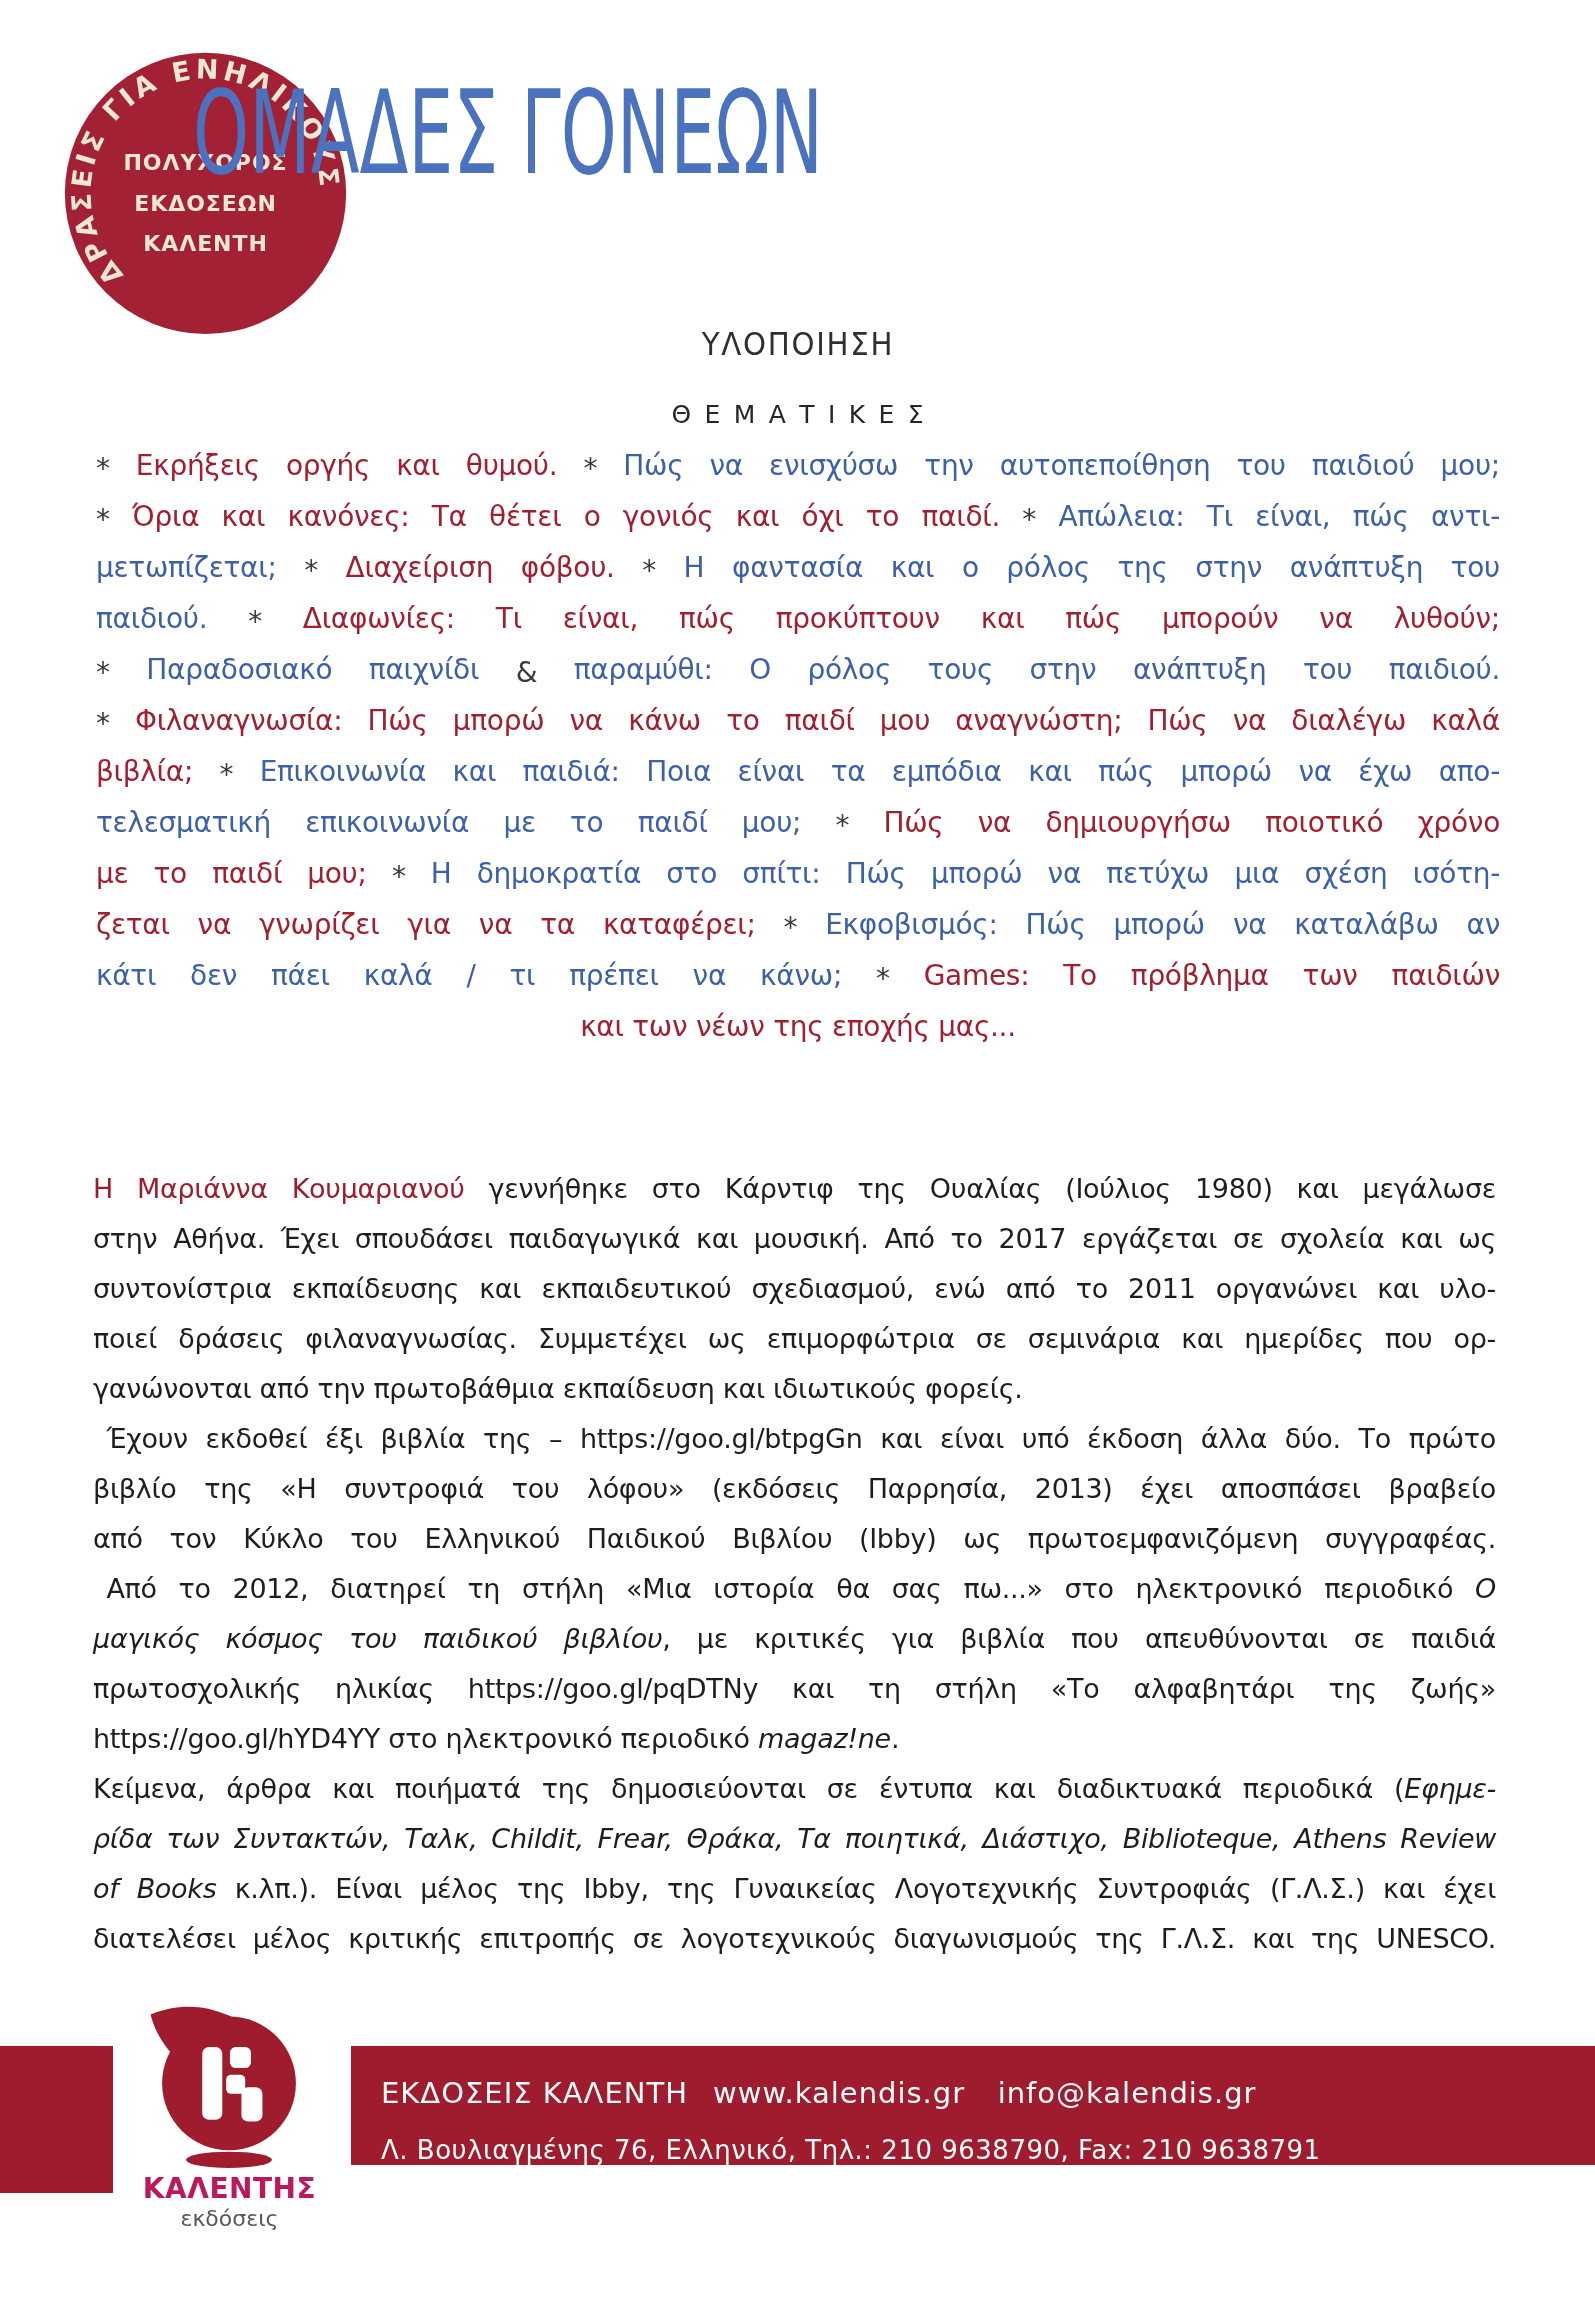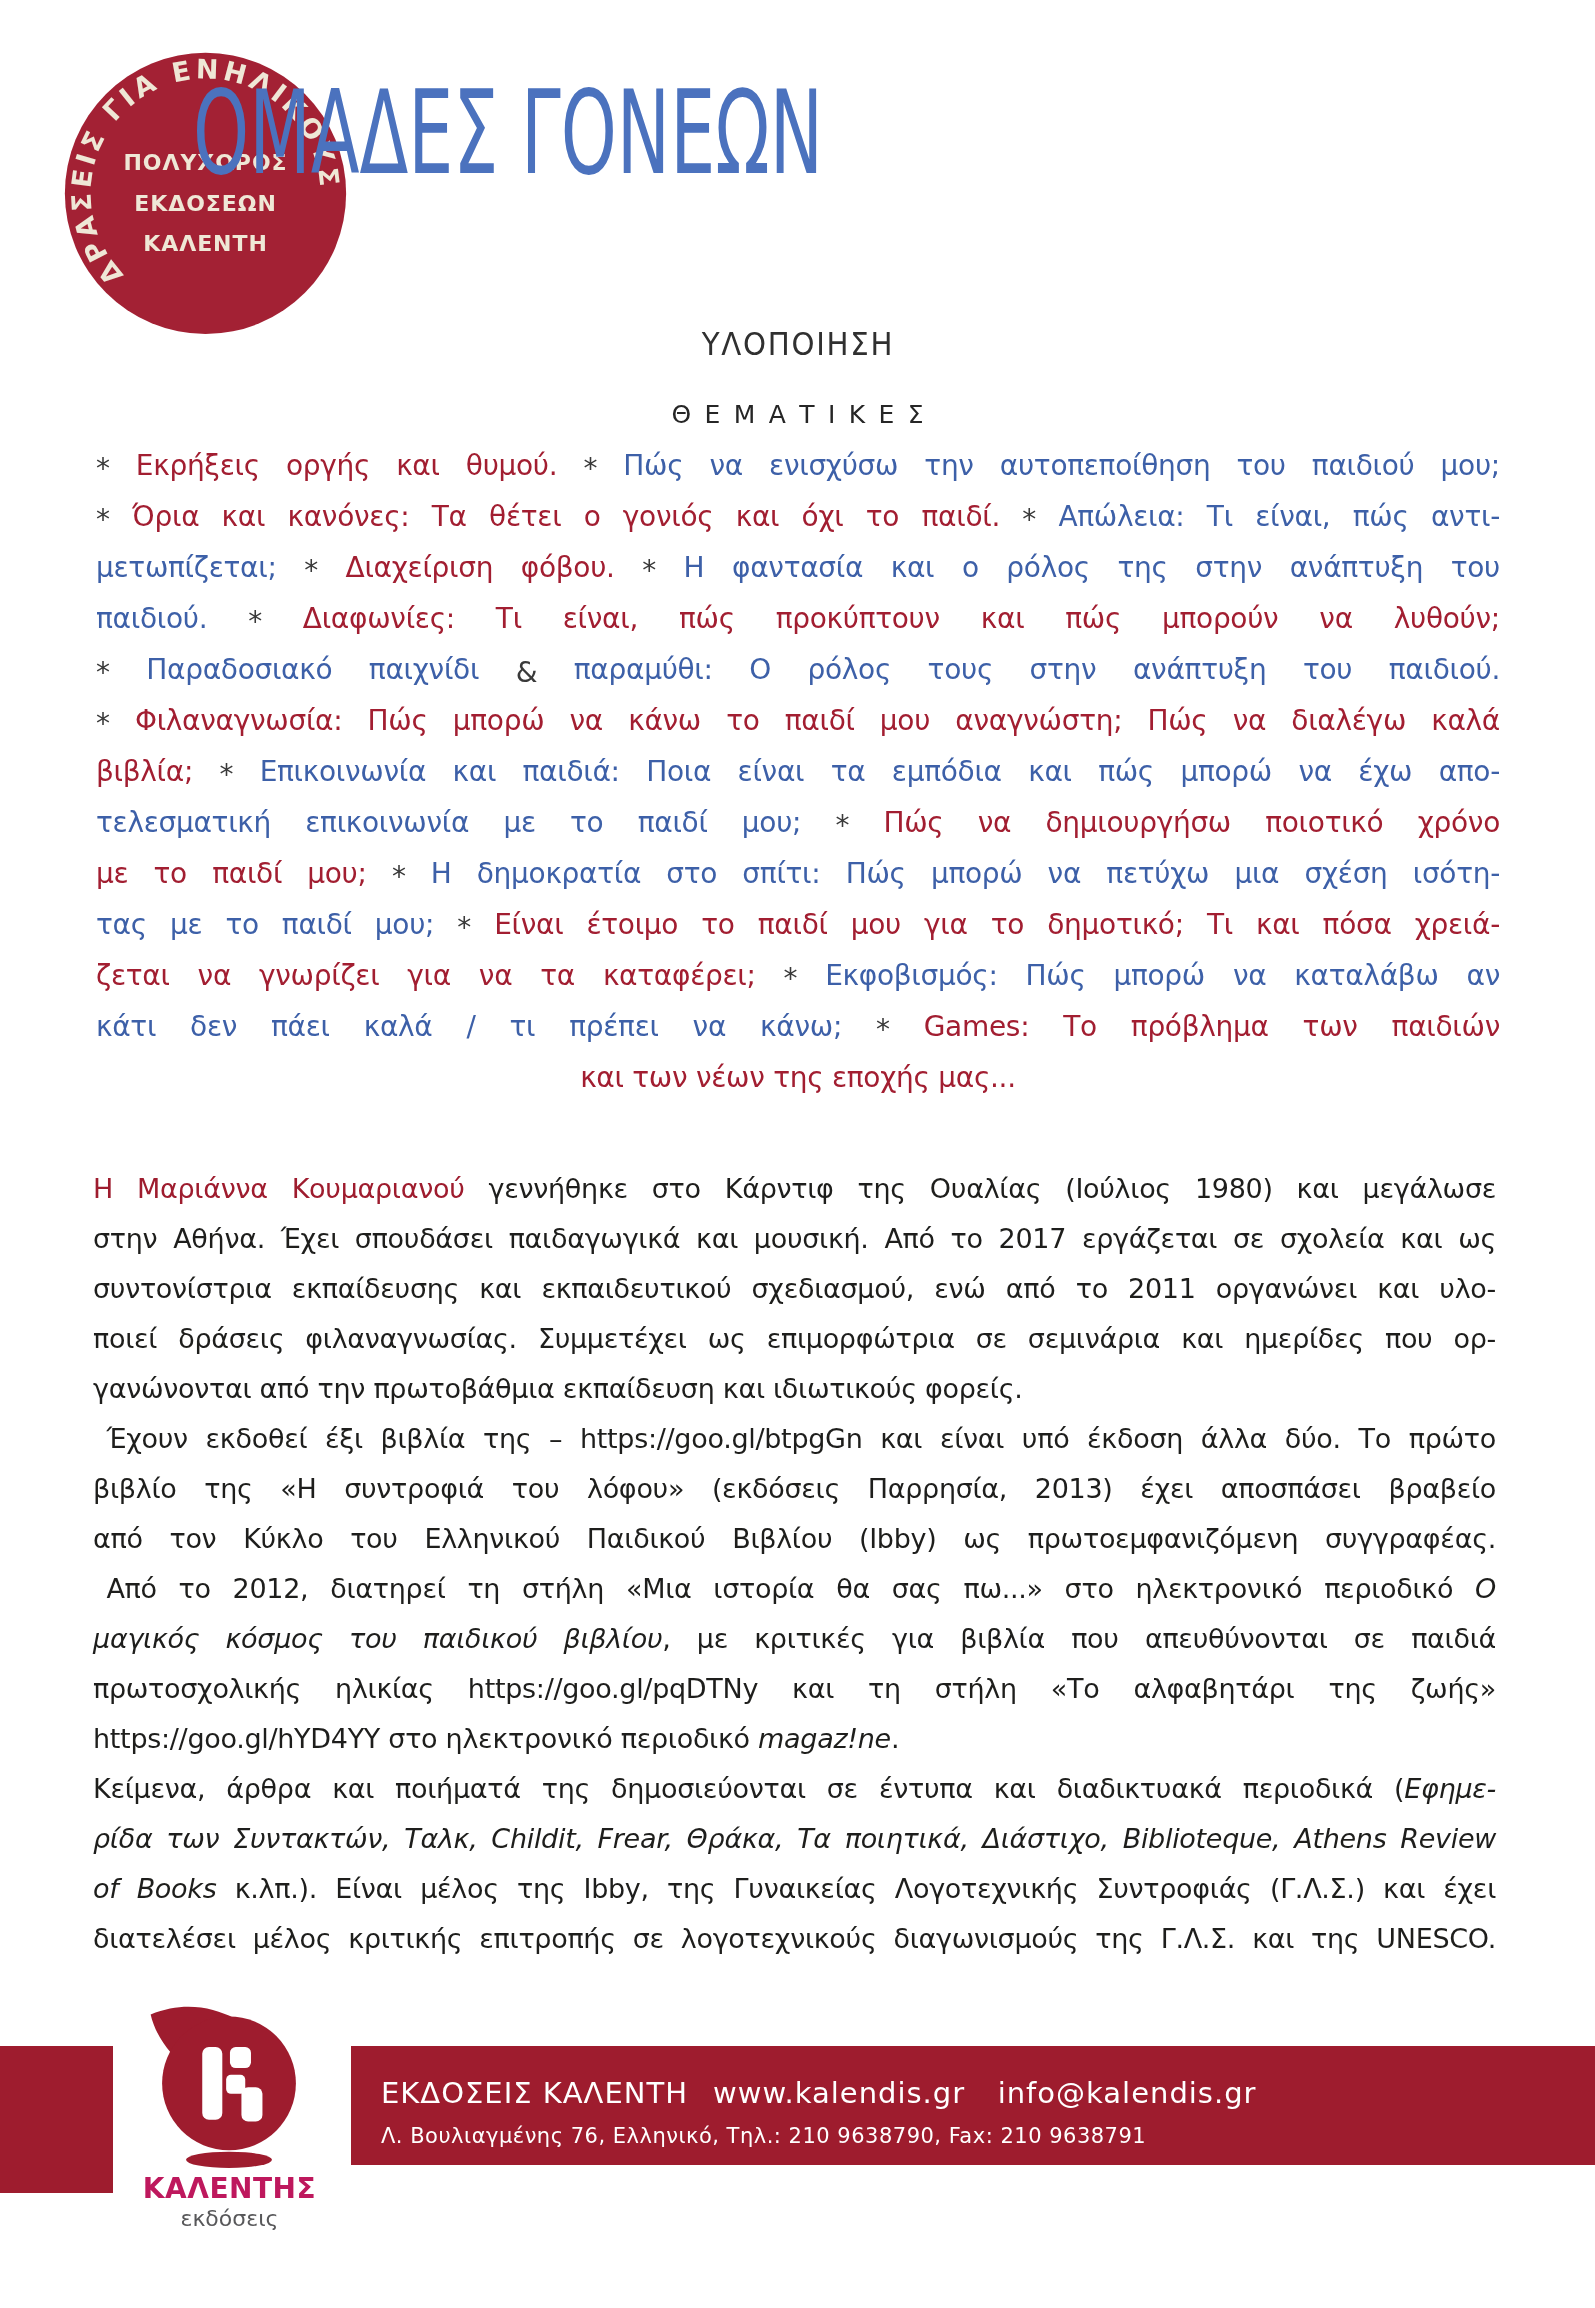--- a/index.html
+++ b/index.html
@@ -43,21 +43,21 @@
   .bio{position:absolute;left:93px;right:99px;top:1164px;font-size:27px;line-height:50px;
        letter-spacing:-0.3px;color:var(--text-dark);}
 
   
   .f-left-block{position:absolute;left:0;top:2046px;width:113px;height:147px;background:var(--brand-red);}
   .f-bar{position:absolute;left:351px;right:0;top:2046px;height:119px;background:var(--brand-red);
          color:#ffffff;box-sizing:border-box;padding:30px 0 0 30px;}
   .f-line1{font-size:29px;letter-spacing:1px;white-space:nowrap;}
   .f-line1 .f-pub{margin-right:25px;}
   .f-line1 .f-web{margin-right:32.5px;}
-  .f-line2{margin-top:14px;font-size:21px;letter-spacing:0.5px;white-space:nowrap;}
+  .f-line2{margin-top:25px;font-size:26px;letter-spacing:0.5px;white-space:nowrap;}
   .f-logo{position:absolute;left:143px;top:2005px;width:172px;height:172px;}
   .logo-shape{fill:var(--brand-red);}
   .logo-k{fill:#ffffff;}
   .f-logo-name{position:absolute;left:134px;top:2172px;width:191px;text-align:center;
                font-size:28px;font-weight:700;letter-spacing:0.5px;color:#be185d;}
   .f-logo-sub{position:absolute;left:134px;top:2206px;width:191px;text-align:center;
               font-size:22px;color:#58585a;}
 </style>
 </head>
 <body>
@@ -86,21 +86,20 @@
   <div class="topics">
       <div class="tline "><span class="c-star">* </span><span class="c-red">Εκρήξεις οργής και θυμού. </span><span class="c-star">* </span><span class="c-blue">Πώς να ενισχύσω την αυτοπεποίθηση του παιδιού μου;</span></div>
       <div class="tline "><span class="c-star">* </span><span class="c-red">Όρια και κανόνες: Τα θέτει ο γονιός και όχι το παιδί. </span><span class="c-star">* </span><span class="c-blue">Απώλεια: Τι είναι, πώς αντι-</span></div>
       <div class="tline "><span class="c-blue">μετωπίζεται; </span><span class="c-star">* </span><span class="c-red">Διαχείριση φόβου. </span><span class="c-star">* </span><span class="c-blue">Η φαντασία και ο ρόλος της στην ανάπτυξη του</span></div>
       <div class="tline "><span class="c-blue">παιδιού. </span><span class="c-star">* </span><span class="c-red">Διαφωνίες: Τι είναι, πώς προκύπτουν και πώς μπορούν να λυθούν;</span></div>
       <div class="tline "><span class="c-star">* </span><span class="c-blue">Παραδοσιακό παιχνίδι </span><span class="c-star">&amp; </span><span class="c-blue">παραμύθι: Ο ρόλος τους στην ανάπτυξη του παιδιού.</span></div>
       <div class="tline "><span class="c-star">* </span><span class="c-red">Φιλαναγνωσία: Πώς μπορώ να κάνω το παιδί μου αναγνώστη; Πώς να διαλέγω καλά</span></div>
       <div class="tline "><span class="c-red">βιβλία; </span><span class="c-star">* </span><span class="c-blue">Επικοινωνία και παιδιά: Ποια είναι τα εμπόδια και πώς μπορώ να έχω απο-</span></div>
       <div class="tline "><span class="c-blue">τελεσματική επικοινωνία με το παιδί μου; </span><span class="c-star">* </span><span class="c-red">Πώς να δημιουργήσω ποιοτικό χρόνο</span></div>
       <div class="tline "><span class="c-red">με το παιδί μου; </span><span class="c-star">* </span><span class="c-blue">Η δημοκρατία στο σπίτι: Πώς μπορώ να πετύχω μια σχέση ισότη-</span></div>
-      <div class="tline "><span class="c-blue">τας με το παιδί μου; </span><span class="c-star">* </span><span class="c-red">Είναι έτοιμο το παιδί μου για το δημοτικό; Τι και πόσα χρειά-</span></div>
       <div class="tline "><span class="c-red">ζεται να γνωρίζει για να τα καταφέρει; </span><span class="c-star">* </span><span class="c-blue">Εκφοβισμός: Πώς μπορώ να καταλάβω αν</span></div>
       <div class="tline "><span class="c-blue">κάτι δεν πάει καλά / τι πρέπει να κάνω; </span><span class="c-star">* </span><span class="c-red">Games: Το πρόβλημα των παιδιών</span></div>
       <div class="tline center"><span class="c-red">και των νέων της εποχής μας...</span></div>
     </div>
 
   <div class="bio">
       <div class="tline "><span class="c-redname">Η Μαριάννα Κουμαριανού </span><span class="c-text">γεννήθηκε στο Κάρντιφ της Ουαλίας (Ιούλιος 1980) και μεγάλωσε</span></div>
       <div class="tline "><span class="c-text">στην Αθήνα. Έχει σπουδάσει παιδαγωγικά και μουσική. Από το 2017 εργάζεται σε σχολεία και ως</span></div>
       <div class="tline "><span class="c-text">συντονίστρια εκπαίδευσης και εκπαιδευτικού σχεδιασμού, ενώ από το 2011 οργανώνει και υλο-</span></div>
       <div class="tline "><span class="c-text">ποιεί δράσεις φιλαναγνωσίας. Συμμετέχει ως επιμορφώτρια σε σεμινάρια και ημερίδες που ορ-</span></div>

